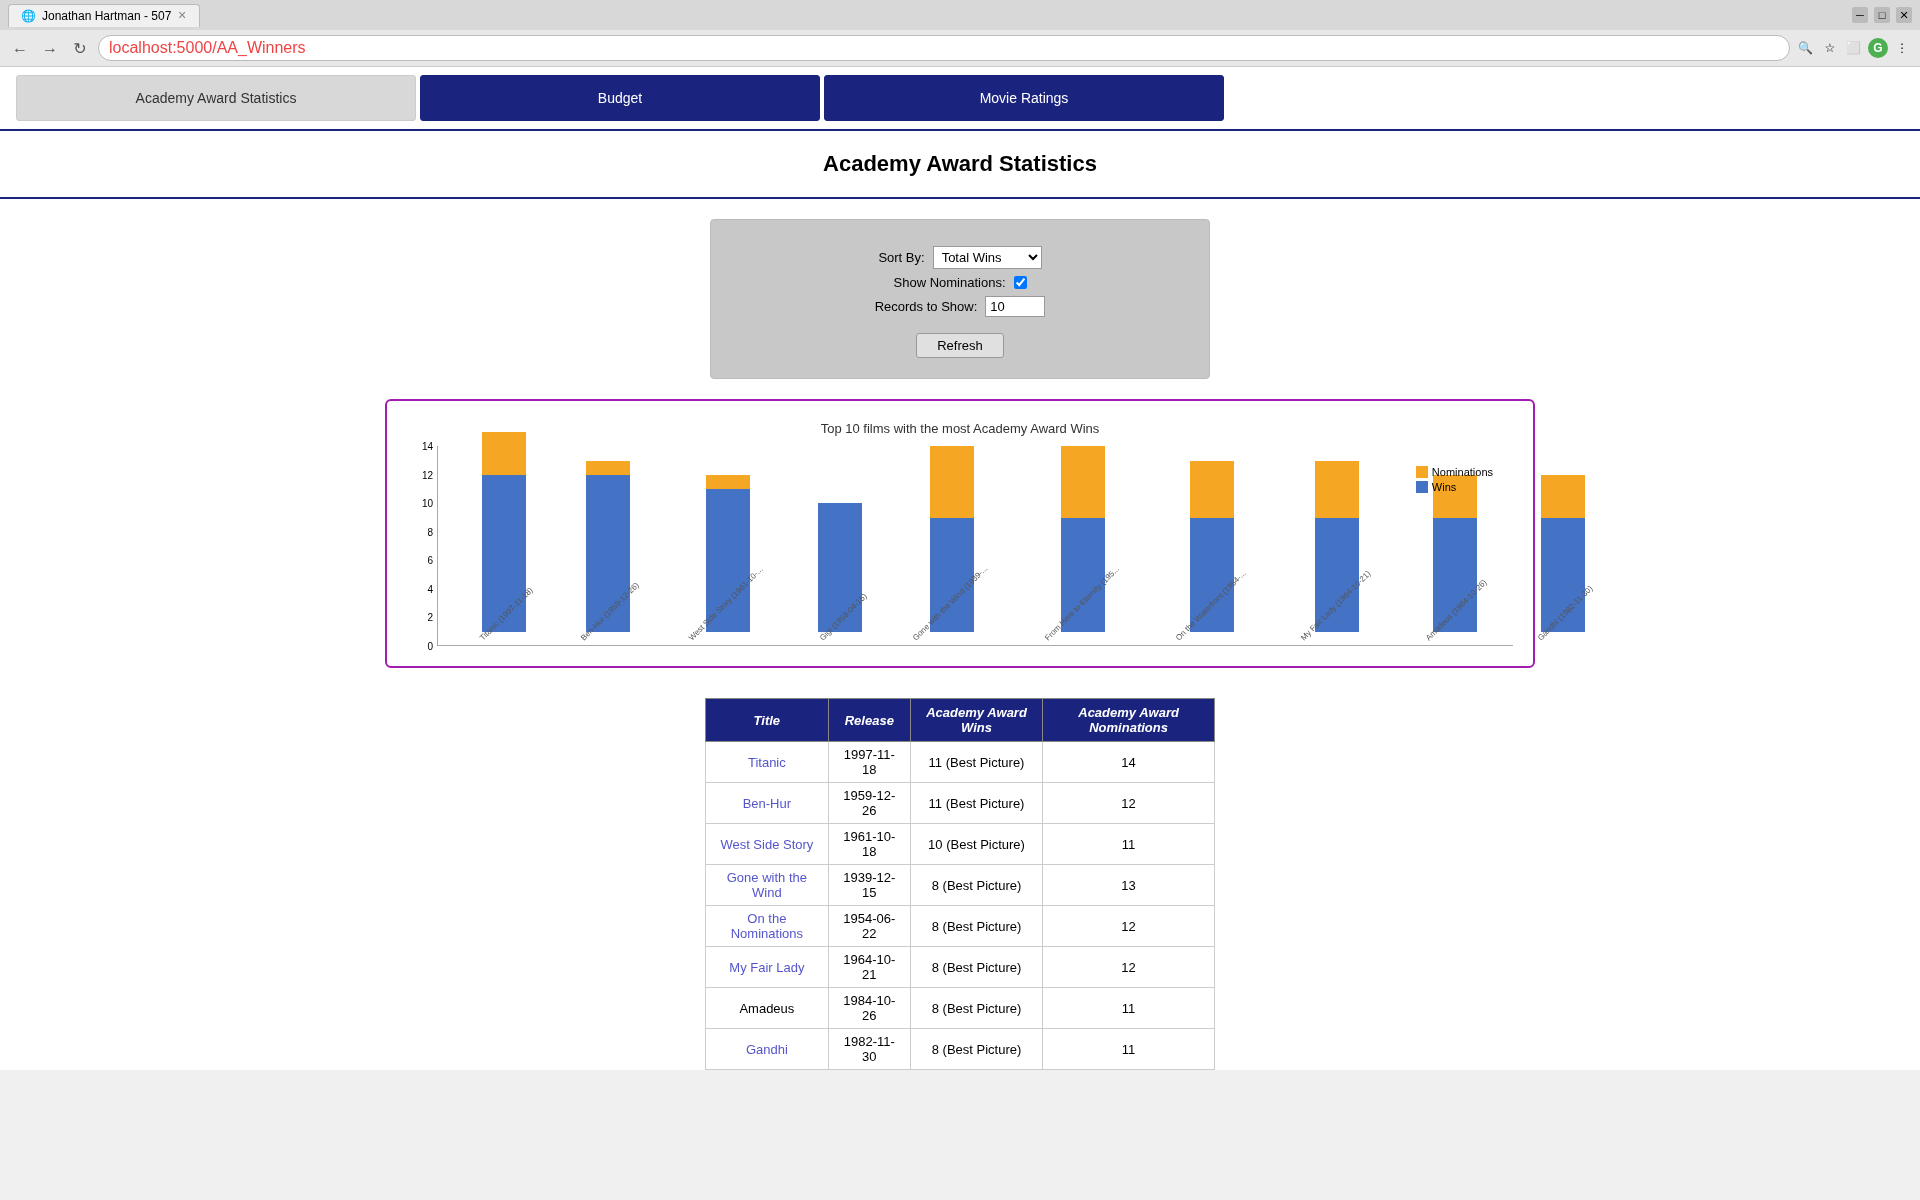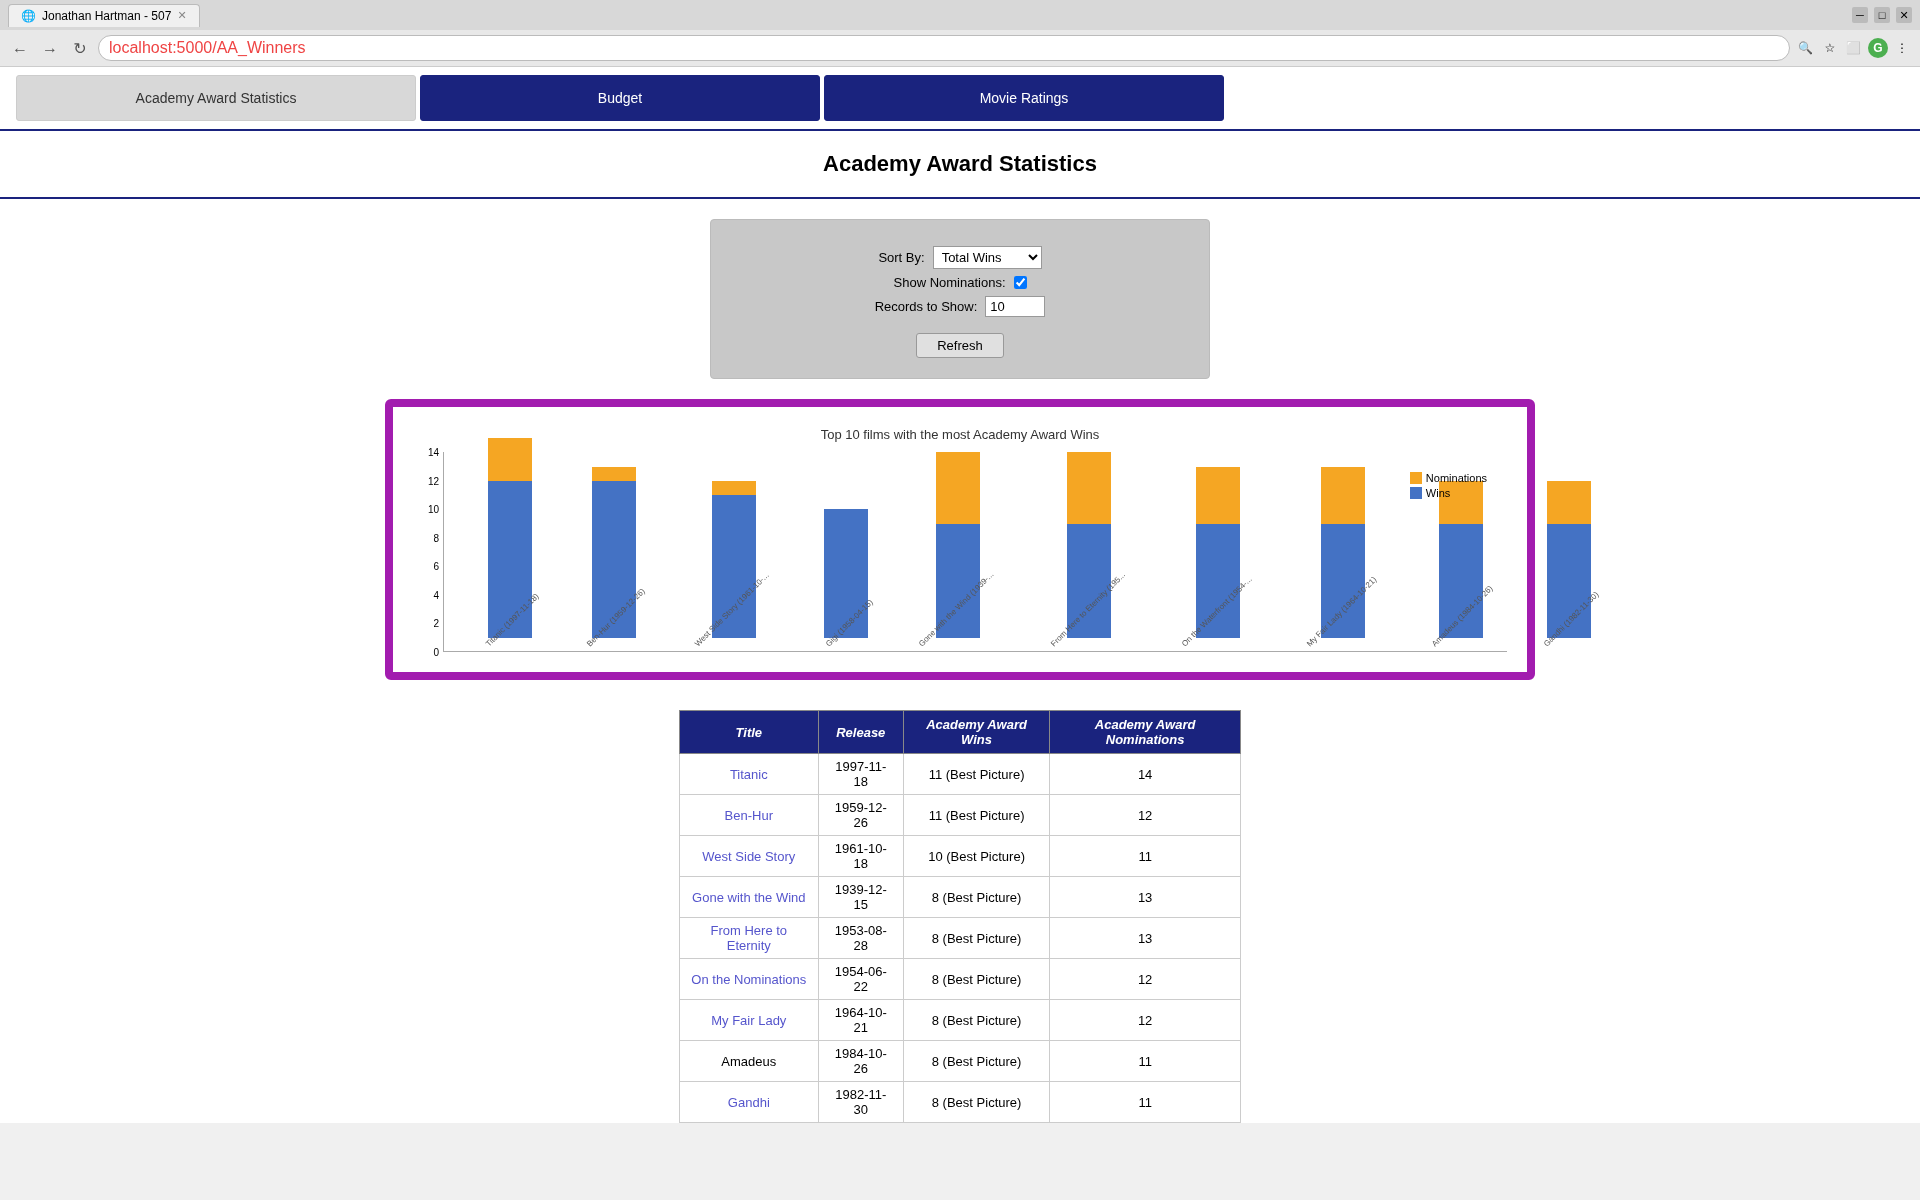--- a/index.html
+++ b/index.html
@@ -34,31 +34,31 @@
 
     
     .controls-panel { background: #c8c8c8; border: 1px solid #bbb; border-radius: 4px; margin: 20px auto; width: 500px; padding: 20px; text-align: center; }
     .control-row { display: flex; align-items: center; justify-content: center; margin: 6px 0; gap: 8px; font-size: 13px; }
     .control-label { }
     .control-select { padding: 2px 4px; font-size: 13px; border: 1px solid #999; background: white; }
     .control-input { width: 60px; padding: 2px 4px; font-size: 13px; border: 1px solid #999; }
     .refresh-btn { margin-top: 10px; padding: 4px 20px; background: #e0e0e0; border: 1px solid #999; border-radius: 3px; cursor: pointer; font-size: 13px; }
 
     
-    .chart-container { border: 8px solid #a21caf; border-radius: 6px; margin: 20px auto; width: 1150px; padding: 20px; background: white; }
+    .chart-container { border: 2px solid #a21caf; border-radius: 6px; margin: 20px auto; width: 1150px; padding: 20px; background: white; }
     .chart-title { text-align: center; font-size: 13px; margin-bottom: 10px; color: #333; }
     .bar-nominations { background: #f5a623; }
     .bar-wins { background: #4472c4; }
     .bar-label { font-size: 8px; color: #555; transform: rotate(-45deg); transform-origin: top left; margin-top: 4px; white-space: nowrap; margin-left: 20px; }
     .chart-legend { position: absolute; top: 20px; right: 20px; font-size: 11px; }
     .legend-item { display: flex; align-items: center; gap: 4px; margin-bottom: 3px; }
     .legend-color { width: 12px; height: 12px; }
 
     
-    .table-container { margin: 30px auto; width: 562px; }
+    .table-container { margin: 30px auto; width: 510px; }
     table { width: 100%; border-collapse: collapse; font-size: 13px; }
     th { background: #1a237e; color: white; padding: 6px 10px; text-align: center; border: 1px solid #888; font-weight: bold; font-style: italic; }
     td { padding: 5px 10px; text-align: center; border: 1px solid #ccc; background: white; }
     td.movie-link { color: #5555cc; }
   </style>
 </head>
 <body>
 
 <div class="browser-chrome">
   <div class="browser-titlebar">
@@ -260,26 +260,20 @@
     <td>10 (Best Picture)</td>
     <td>11</td>
   </tr>
           <tr>
     <td class="movie-link">Gone with the Wind</td>
     <td>1939-12-15</td>
     <td>8 (Best Picture)</td>
     <td>13</td>
   </tr>
           <tr>
-    <td class="movie-link">From Here to Eternity</td>
-    <td>1953-08-28</td>
-    <td>8 (Best Picture)</td>
-    <td>13</td>
-  </tr>
-          <tr>
     <td class="movie-link">On the Nominations</td>
     <td>1954-06-22</td>
     <td>8 (Best Picture)</td>
     <td>12</td>
   </tr>
           <tr>
     <td class="movie-link">My Fair Lady</td>
     <td>1964-10-21</td>
     <td>8 (Best Picture)</td>
     <td>12</td>

